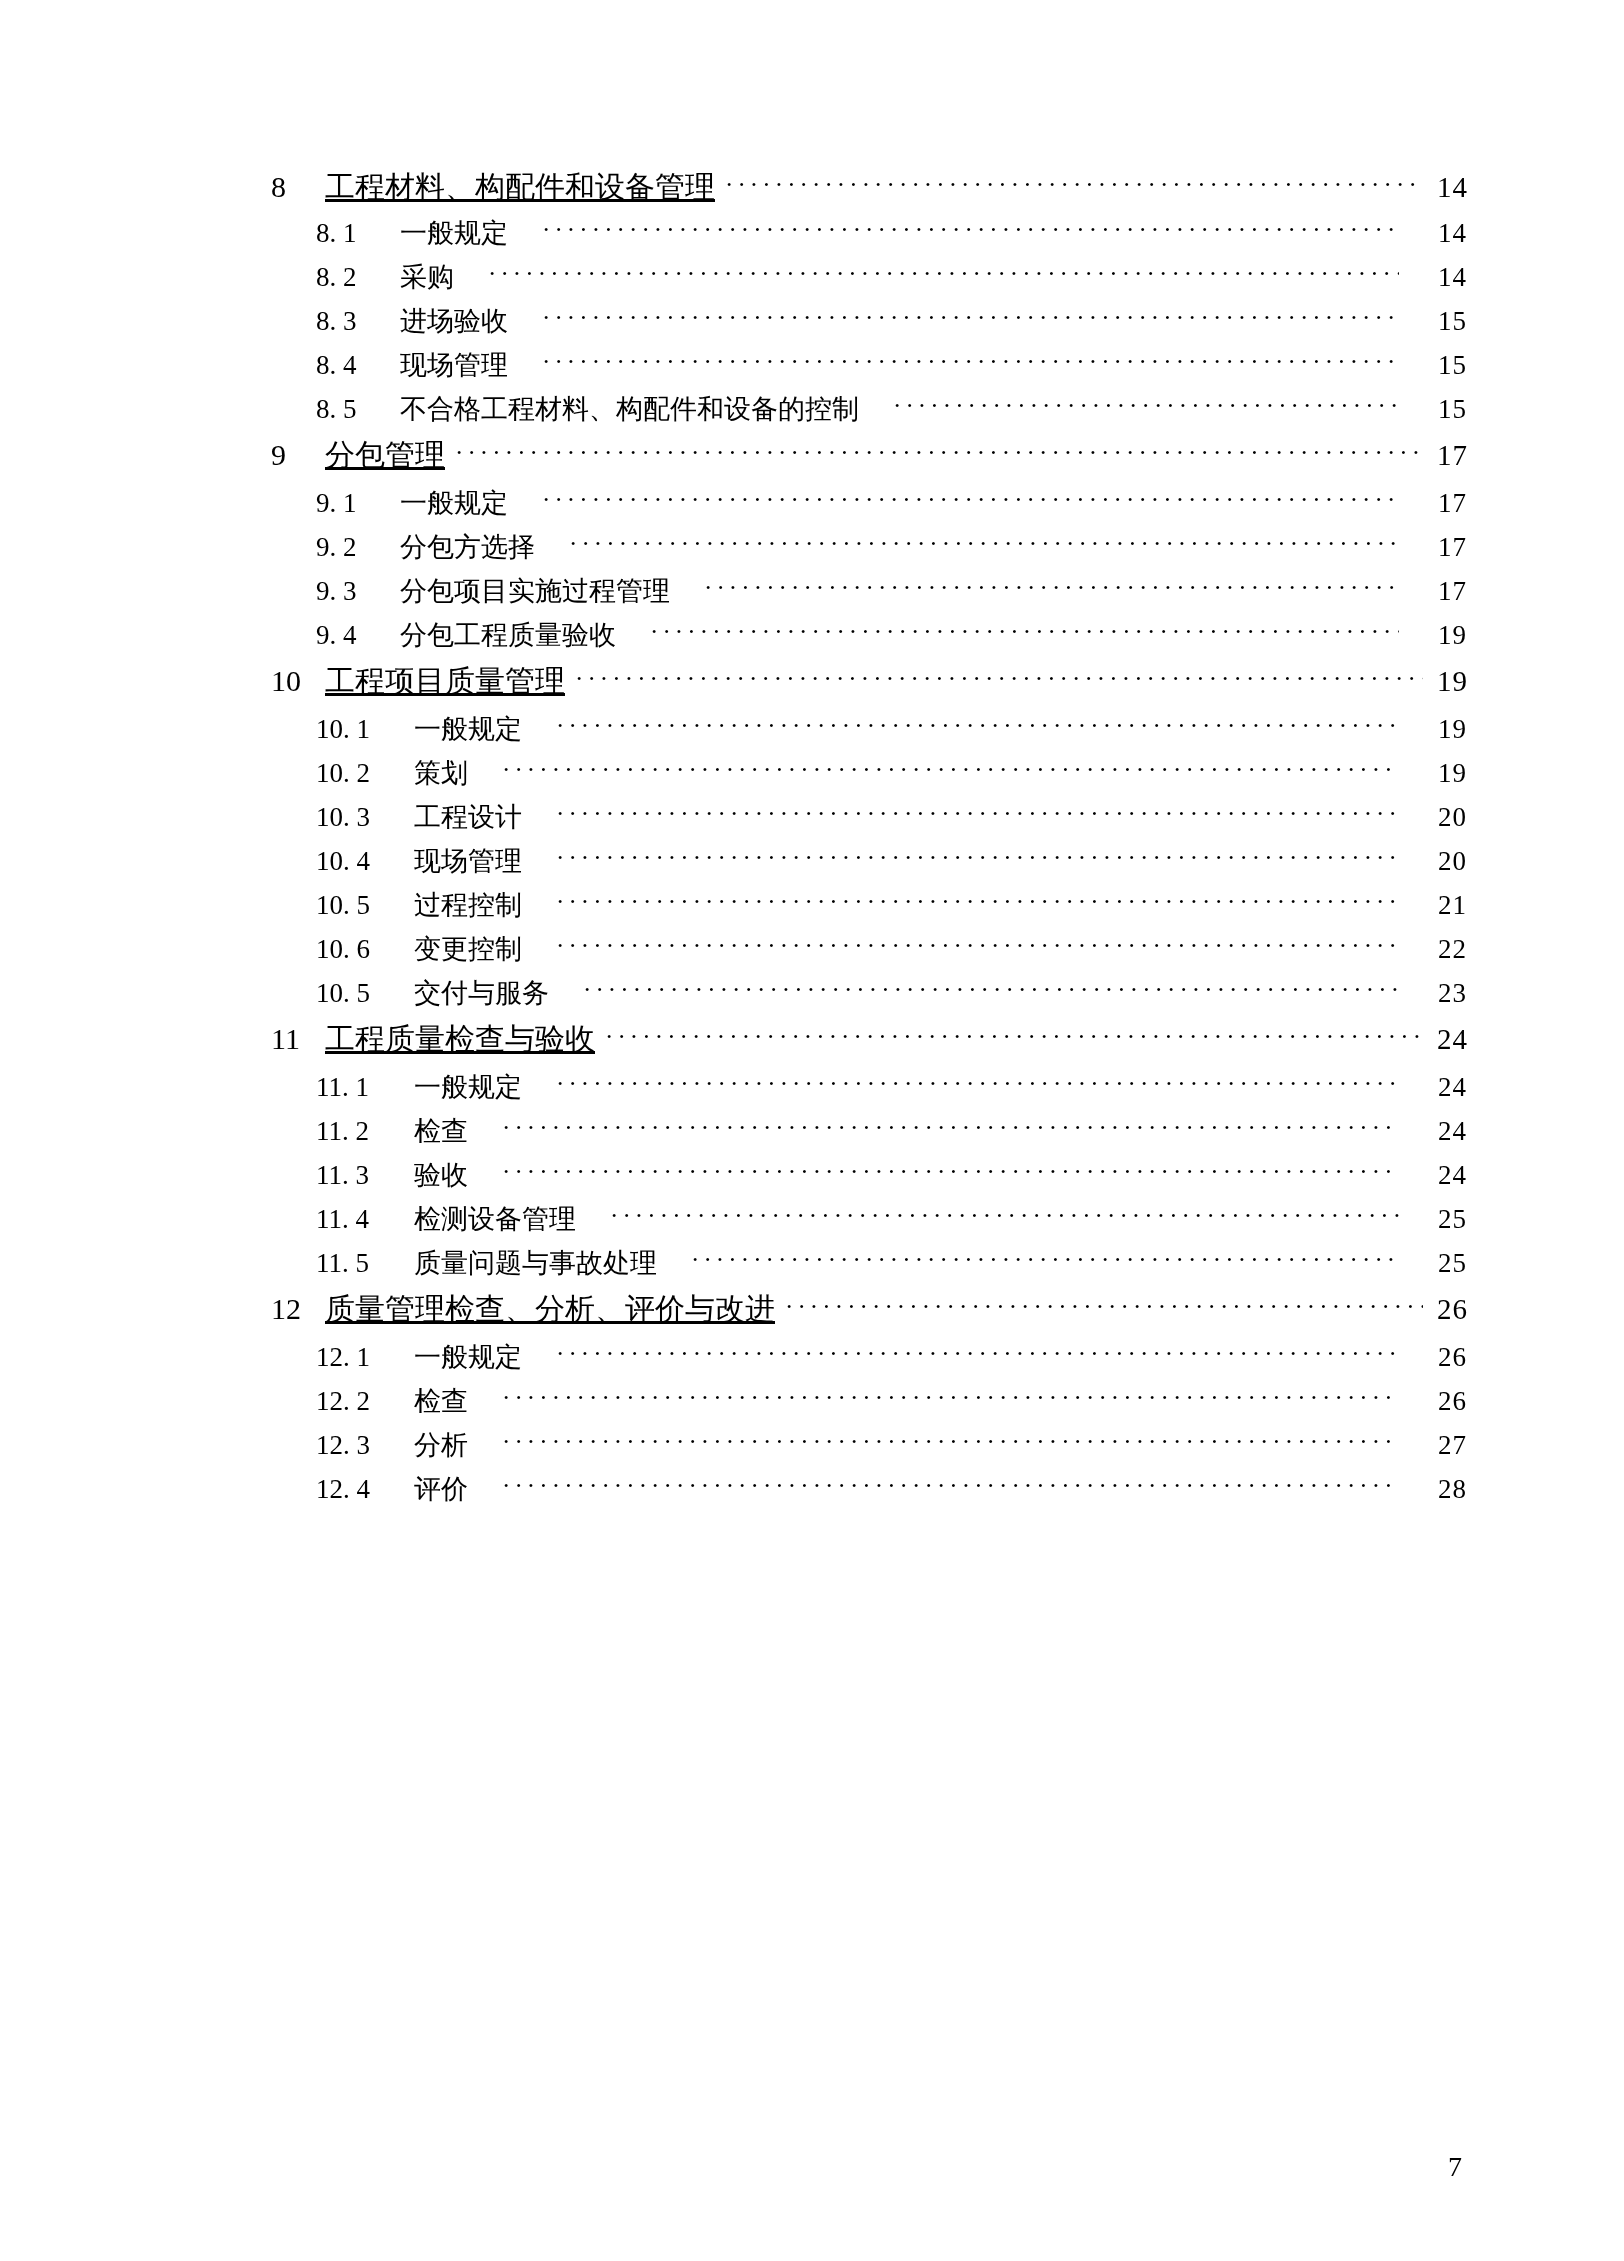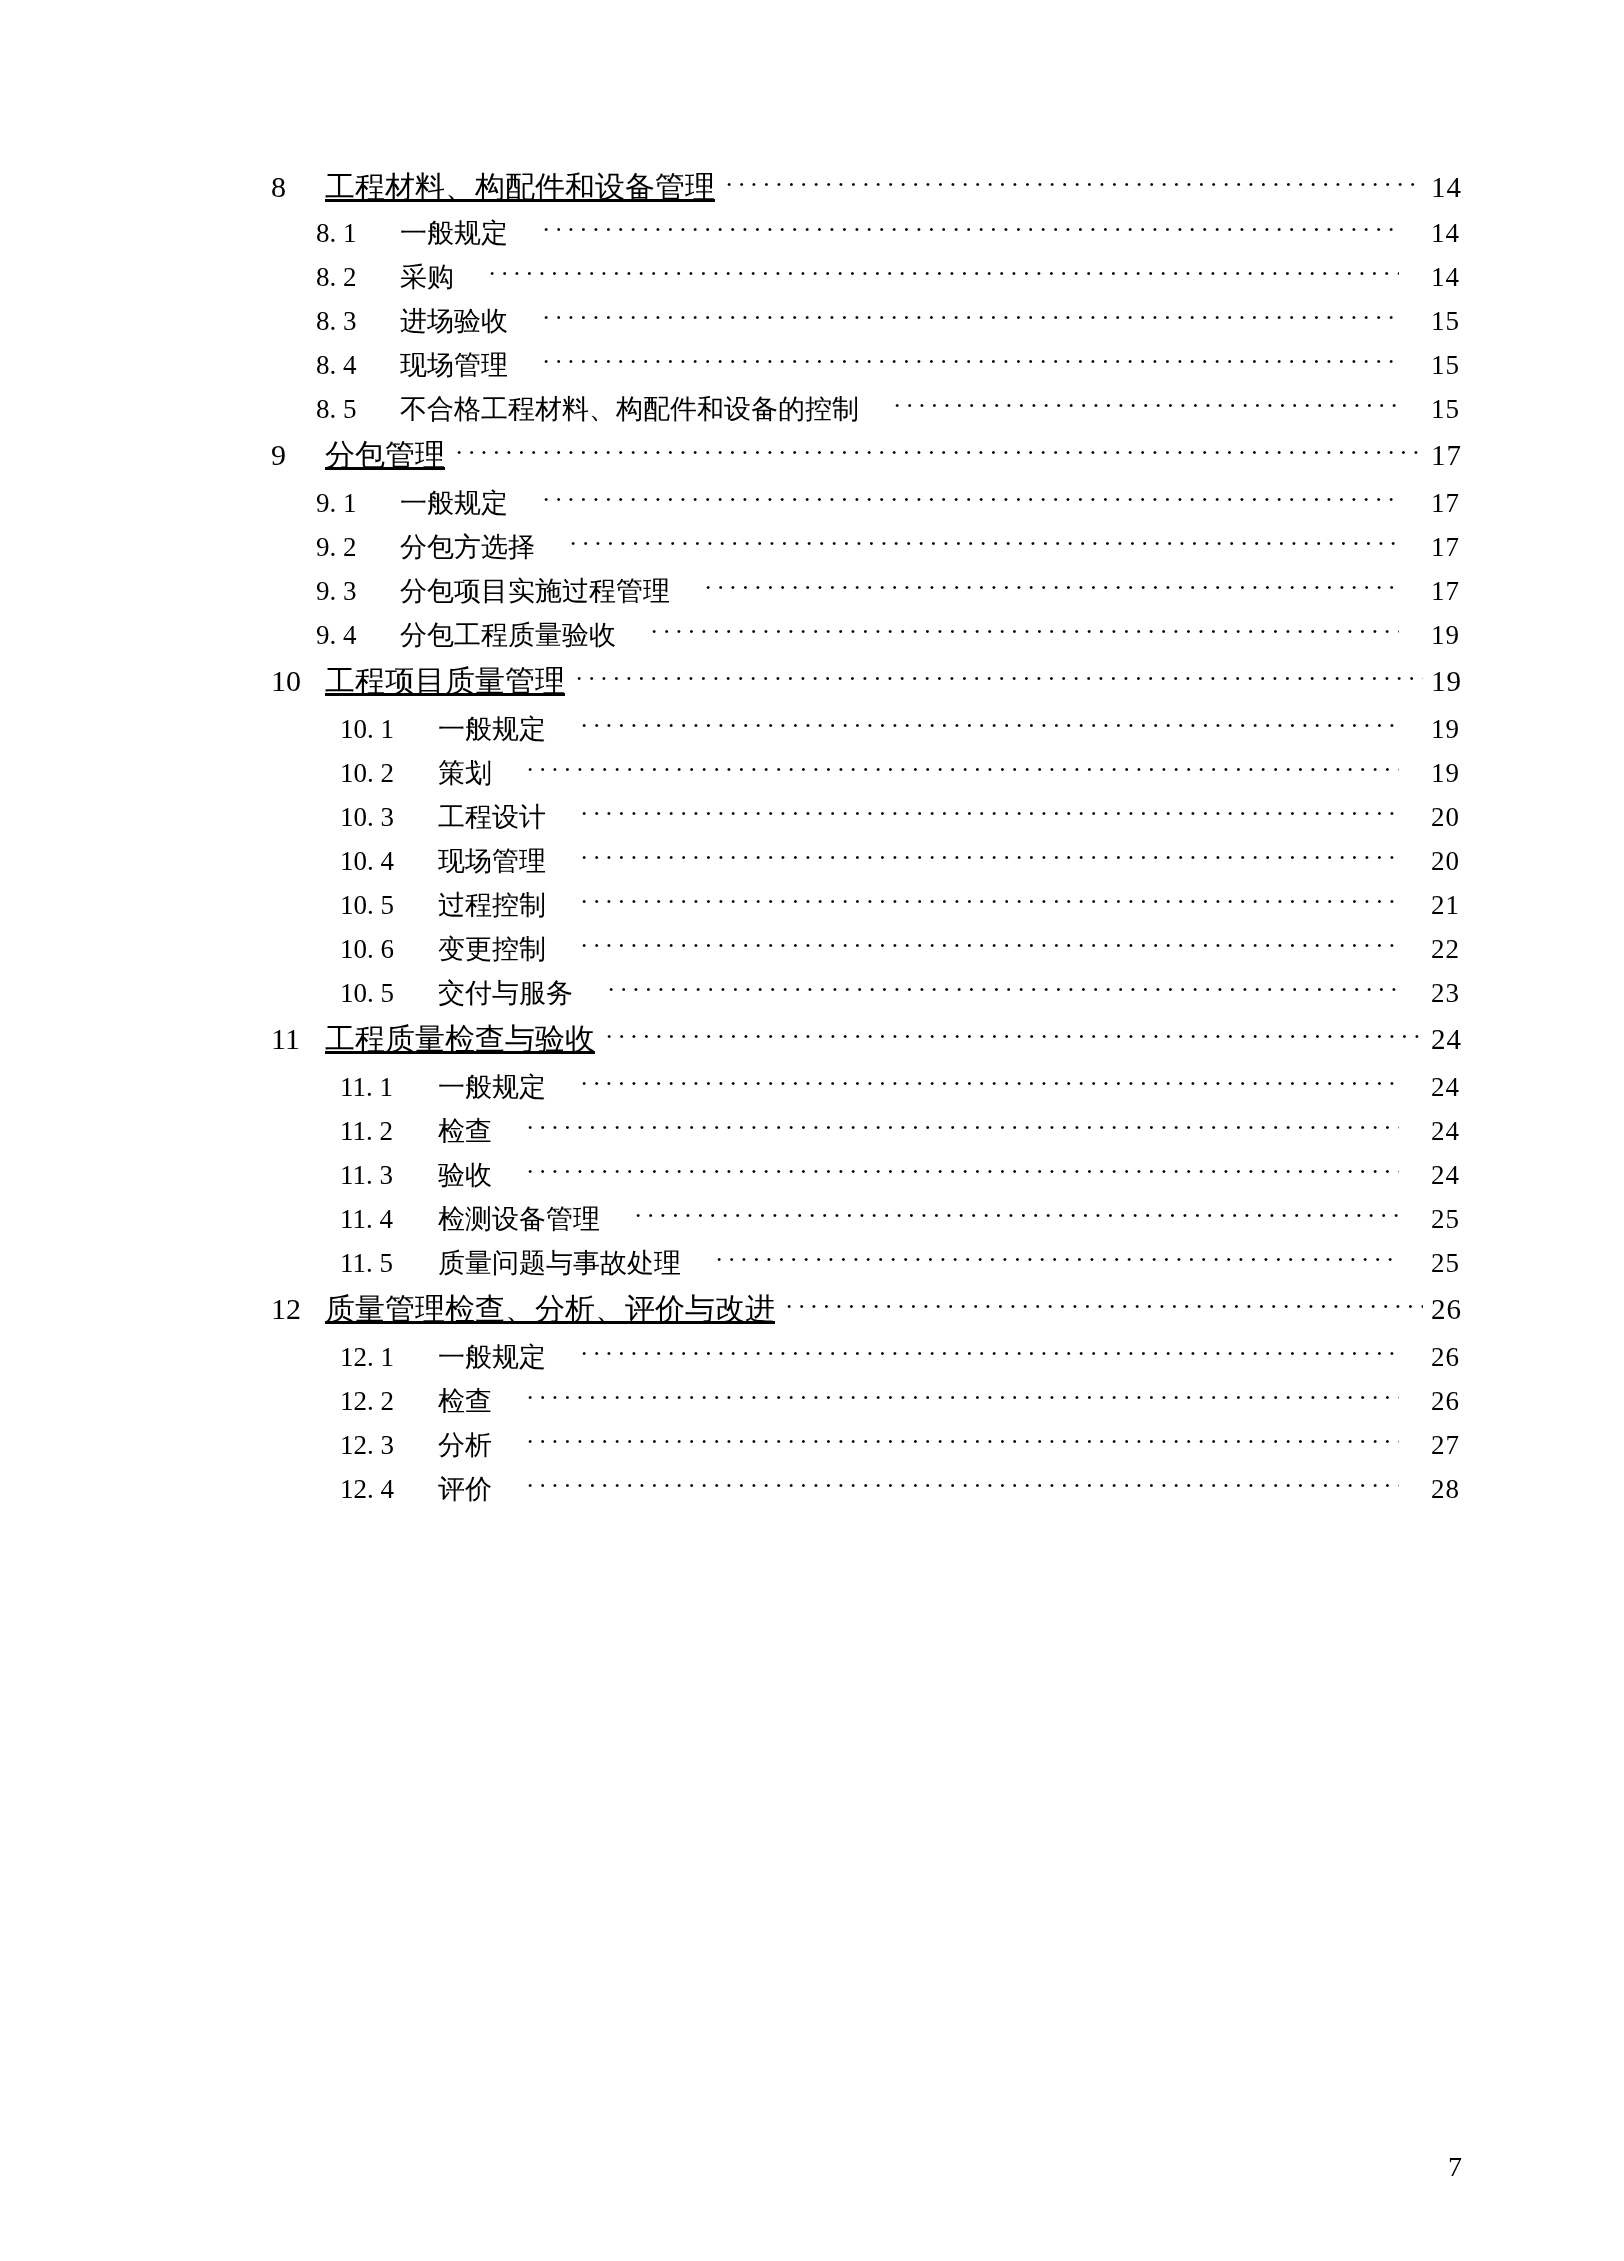--- a/index.html
+++ b/index.html
@@ -59,41 +59,40 @@
     padding-left: 63px;
     gap: 24px;
   }
   .lvl2 .num {
     display: inline-block;
     min-width: 58px;
     text-align: left;
   }
   .lvl2.wide .num {
     min-width: 72px;
-    margin-left: 24px;
   }
   .lvl2 .title {
     margin-left: 2px;
     white-space: nowrap;
   }
   .dots {
     flex: 1 1 auto;
     overflow: hidden;
     white-space: nowrap;
     margin: 0 8.1px 0 10px;
     font-size: 25px;
     letter-spacing: 4.1px;
     color: #000;
     position: relative;
     top: -3.6px;
   }
   .pageno {
     flex: 0 0 auto;
     min-width: 43px;
-    text-align: left;
+    text-align: center;
     font-size: 29px;
     letter-spacing: 0.9px;
   }
   .lvl2 .pageno {
     font-size: 27px;
   }
   .folio {
     position: absolute;
     right: 163px;
     bottom: 95px;

